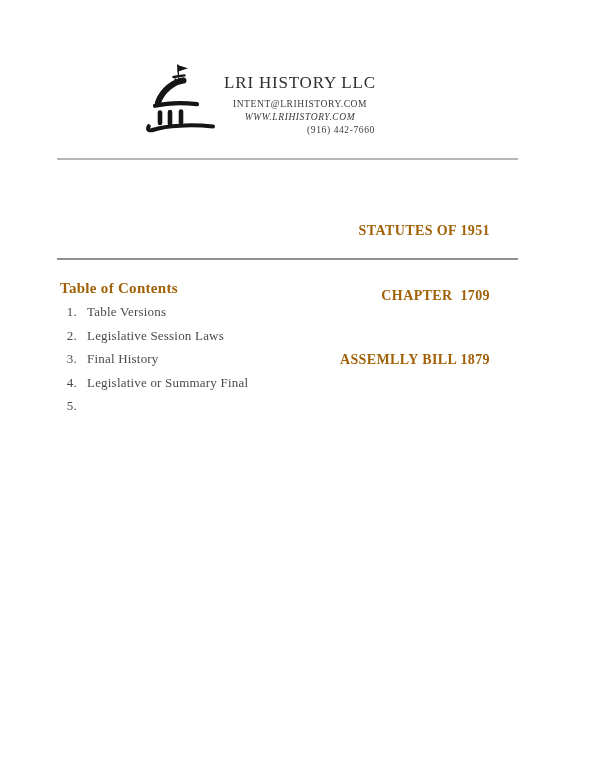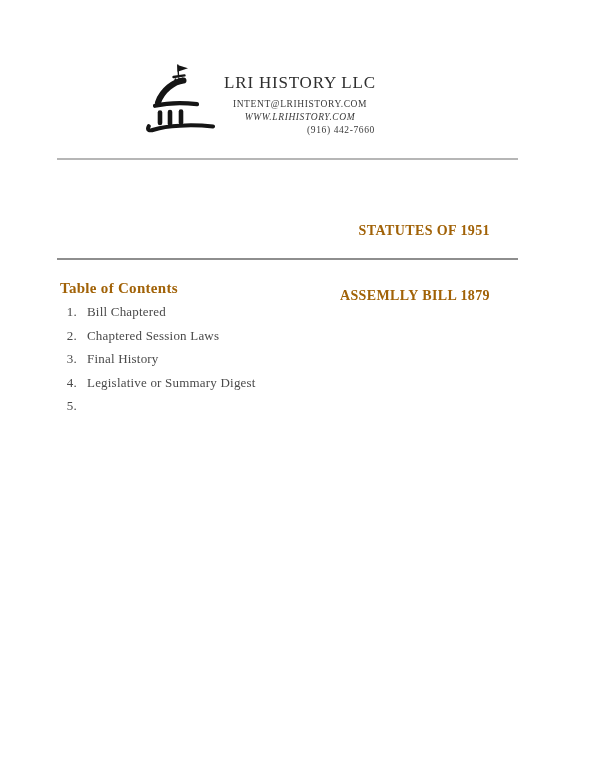--- a/index.html
+++ b/index.html
@@ -133,43 +133,44 @@
     <div class="company-name">LRI HISTORY LLC</div>
     <div class="contact-line contact-email">INTENT@LRIHISTORY.COM</div>
     <div class="contact-line contact-website">WWW.LRIHISTORY.COM</div>
     <div class="contact-line contact-phone">(916) 442-7660</div>
   </header>
 
   <hr class="rule rule-top">
 
   <section class="ref-block">
     <div>STATUTES OF 1951</div>
+    <div>CHAPTER&nbsp; 1709</div>
     <div>ASSEMLLY BILL 1879</div>
   </section>
 
   <hr class="rule rule-bottom">
 
   <main>
     <h1 class="toc-heading">Table of Contents</h1>
     <ol class="toc-list">
       <li class="toc-item">
         <span class="toc-num">1.</span>
-        <span class="toc-label">Bill Chaptered</span>
+        <span class="toc-label">Table Versions</span>
       </li>
       <li class="toc-item">
         <span class="toc-num">2.</span>
-        <span class="toc-label">Chaptered Session Laws</span>
+        <span class="toc-label">Legislative Session Laws</span>
       </li>
       <li class="toc-item">
         <span class="toc-num">3.</span>
         <span class="toc-label">Final History</span>
       </li>
       <li class="toc-item">
         <span class="toc-num">4.</span>
-        <span class="toc-label">Legislative or Summary Digest</span>
+        <span class="toc-label">Legislative or Summary Final</span>
       </li>
       <li class="toc-item">
         <span class="toc-num">5.</span>
       </li>
     </ol>
   </main>
 
 </div>
 
 </body></html>

